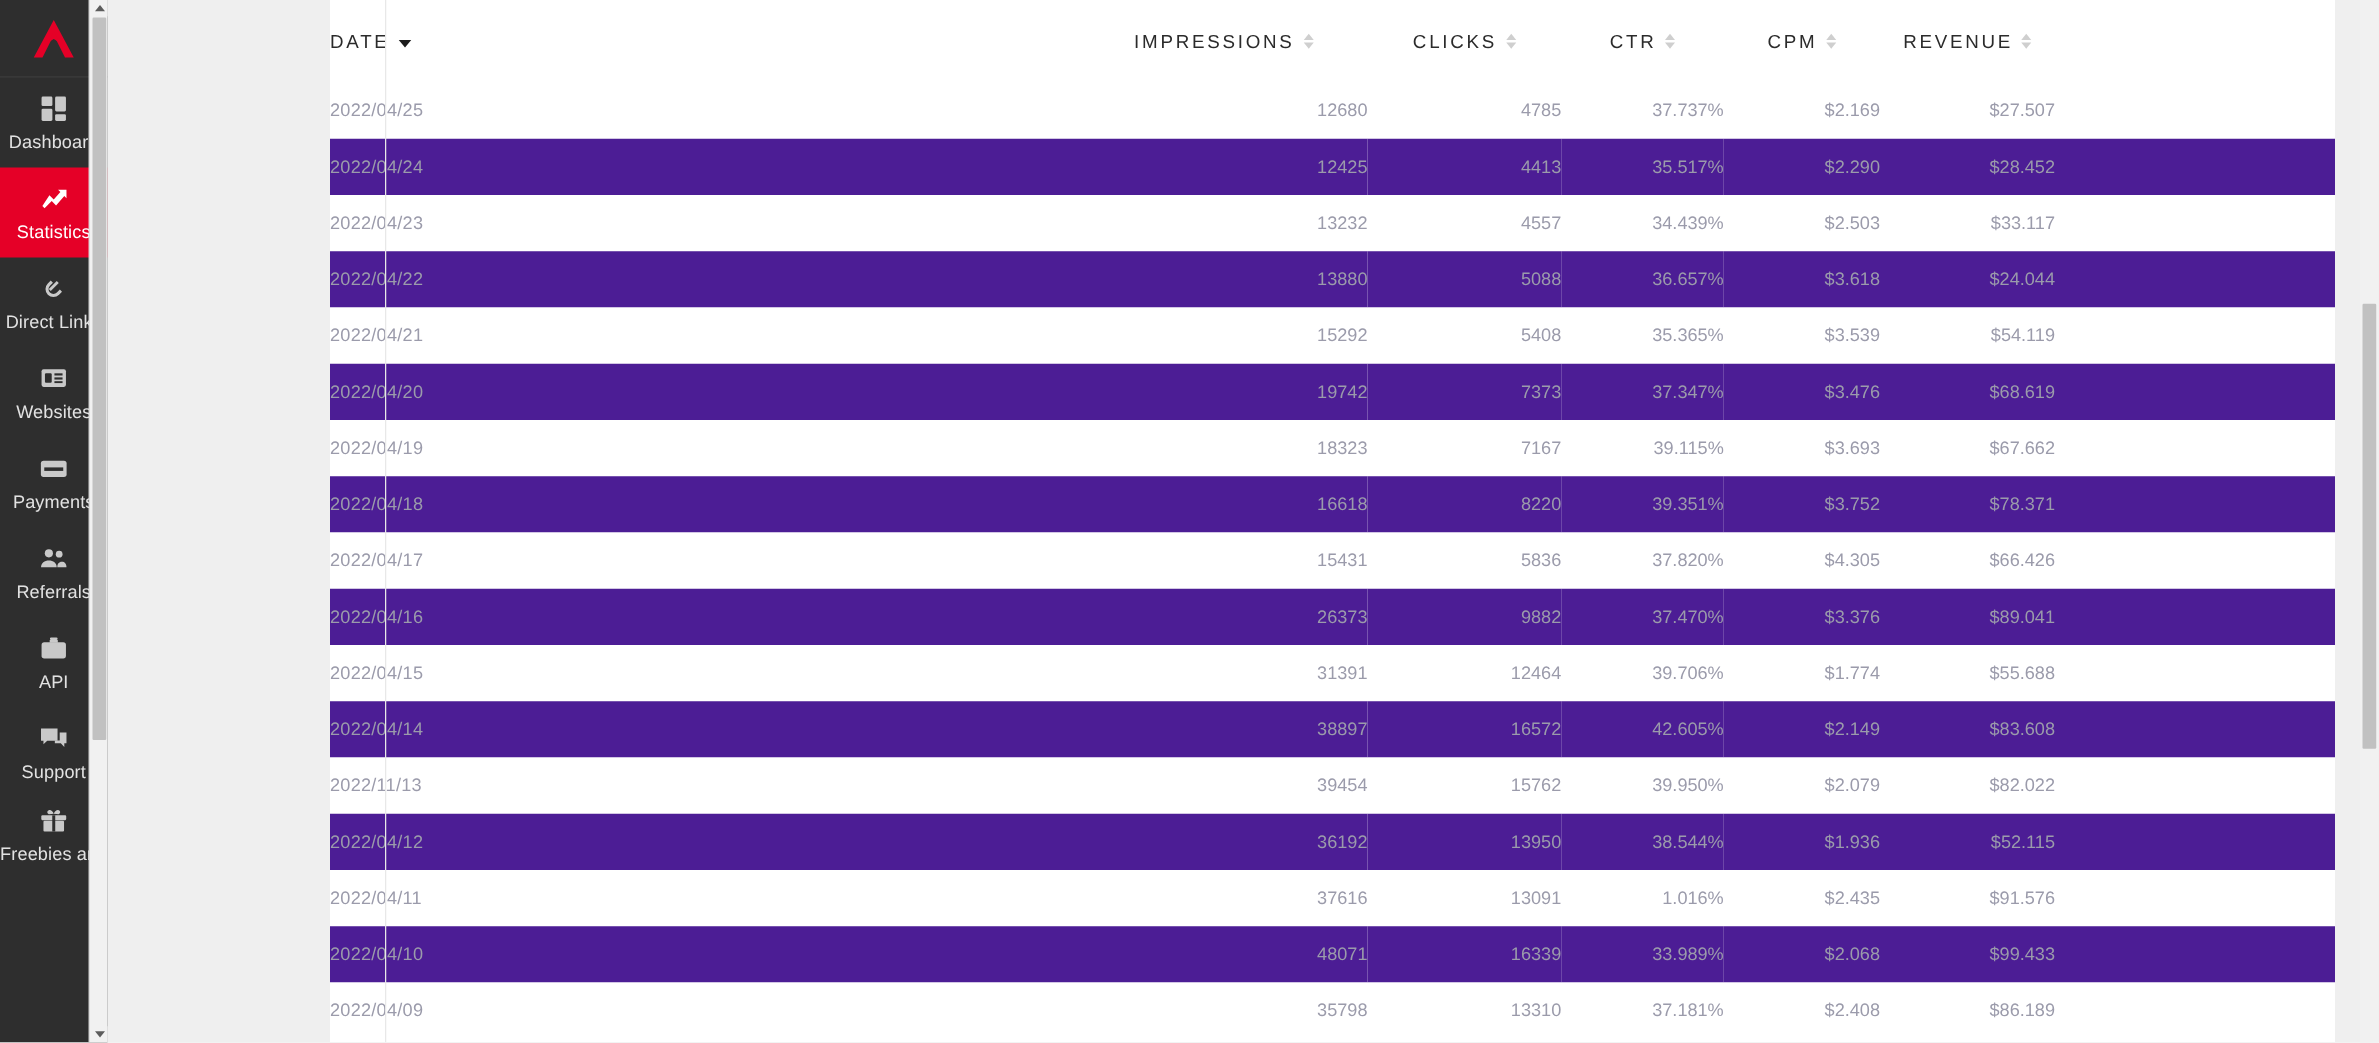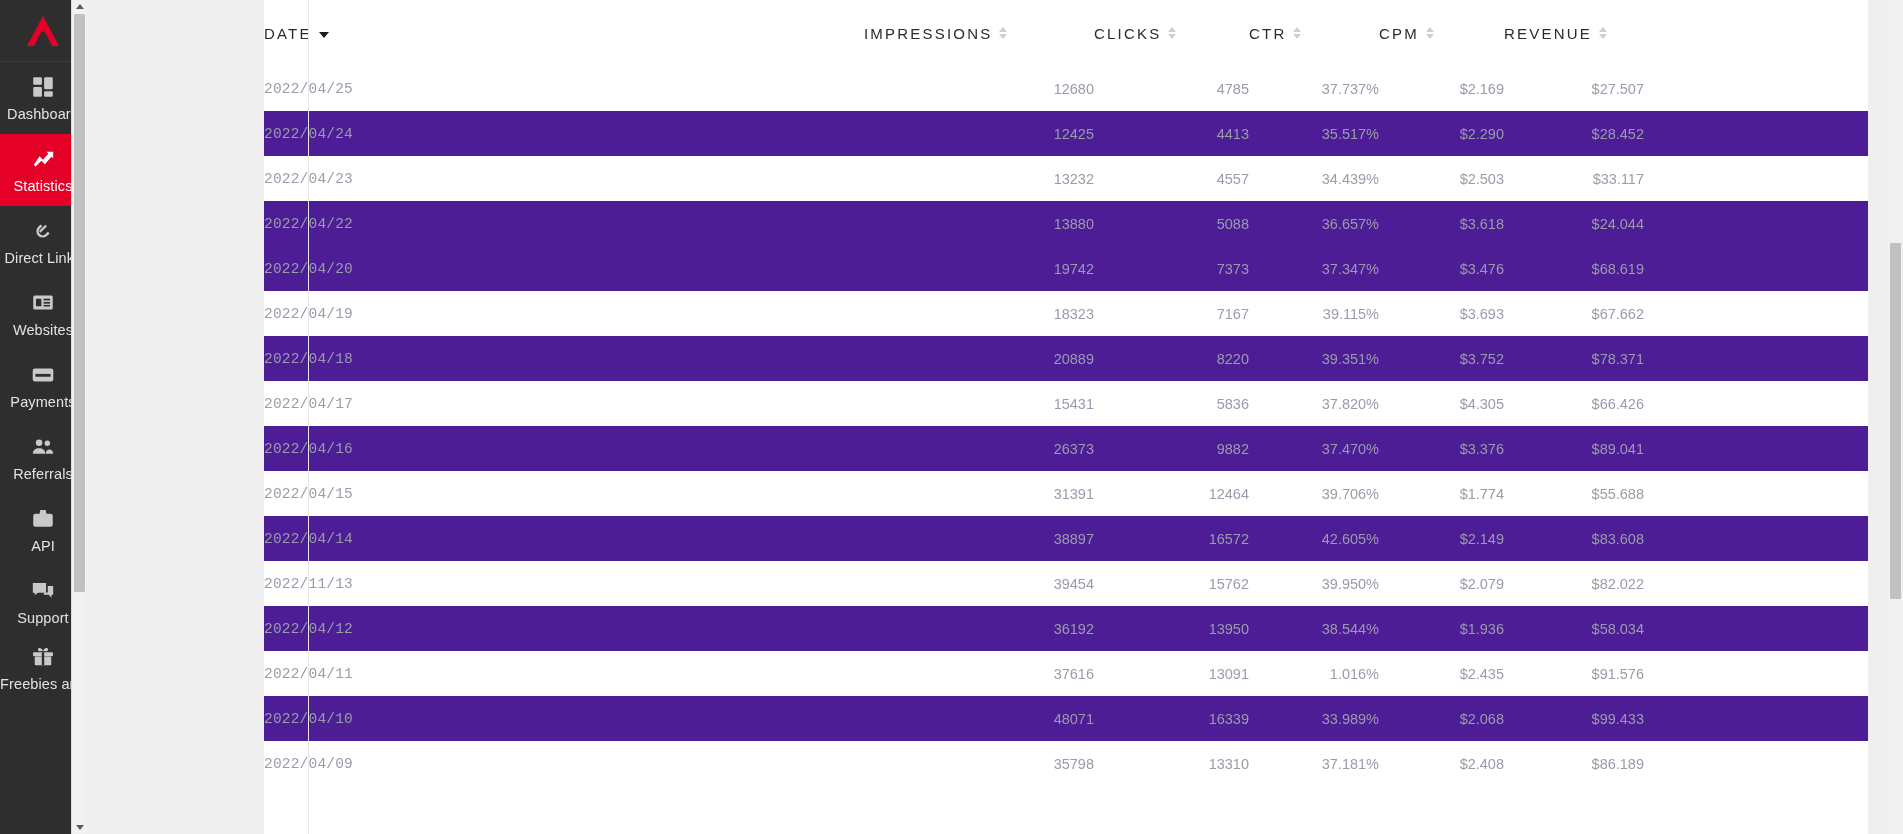--- a/index.html
+++ b/index.html
@@ -121,21 +121,21 @@
     vertical-align: middle;
     padding: 0;
     white-space: nowrap;
   }
   table.stats th .th-inner {
     display: inline-flex;
     align-items: center;
     gap: 7px;
   }
   th.col-date { text-align: left; padding-left: 36px; }
-  th.col-num  { text-align: left; padding-right: 0; }
+  th.col-num  { text-align: center; padding-right: 0; }
 
   .sort-dual { display: inline-flex; flex-direction: column; gap: 2px; }
   .sort-dual i {
     display: block; width: 0; height: 0;
     border-left: 4.5px solid transparent;
     border-right: 4.5px solid transparent;
   }
   .sort-dual i.up { border-bottom: 5px solid #cfcfcf; }
   .sort-dual i.dn { border-top: 5px solid #cfcfcf; }
   .sort-single {
@@ -147,21 +147,21 @@
   }
 
   table.stats td {
     height: 45px;
     font-size: 14.5px;
     color: #9b9bab;
     padding: 0;
     vertical-align: middle;
     white-space: nowrap;
   }
-  td.c-date { text-align: left; padding-left: 36px; letter-spacing: .2px; font-family: Liberation Mono, monospace; }
+  td.c-date { text-align: left; padding-left: 36px; letter-spacing: .2px; }
   td.c-num  { text-align: right; }
   tbody tr.odd td { background: #ffffff; }
   tbody tr.even td { background: #4c1d95; }
 
   
   col.w-date { width: 600px; }
   col.w-impr { width: 230px; }
   col.w-clicks { width: 155px; }
   col.w-ctr { width: 130px; }
   col.w-cpm { width: 125px; }
@@ -416,41 +416,50 @@
               </tr>
               <tr class="even">
                 <td class="c-date">2022/04/22</td>
                 <td class="c-num">13880</td>
                 <td class="c-num">5088</td>
                 <td class="c-num">36.657%</td>
                 <td class="c-num">$3.618</td>
                 <td class="c-num">$24.044</td>
                 <td></td>
               </tr>
+              <tr class="odd">
+                <td class="c-date">2022/04/21</td>
+                <td class="c-num">15292</td>
+                <td class="c-num">5408</td>
+                <td class="c-num">35.365%</td>
+                <td class="c-num">$3.539</td>
+                <td class="c-num">$54.119</td>
+                <td></td>
+              </tr>
               <tr class="even">
                 <td class="c-date">2022/04/20</td>
                 <td class="c-num">19742</td>
                 <td class="c-num">7373</td>
                 <td class="c-num">37.347%</td>
                 <td class="c-num">$3.476</td>
                 <td class="c-num">$68.619</td>
                 <td></td>
               </tr>
               <tr class="odd">
                 <td class="c-date">2022/04/19</td>
                 <td class="c-num">18323</td>
                 <td class="c-num">7167</td>
                 <td class="c-num">39.115%</td>
                 <td class="c-num">$3.693</td>
                 <td class="c-num">$67.662</td>
                 <td></td>
               </tr>
               <tr class="even">
                 <td class="c-date">2022/04/18</td>
-                <td class="c-num">20889</td>
+                <td class="c-num">16618</td>
                 <td class="c-num">8220</td>
                 <td class="c-num">39.351%</td>
                 <td class="c-num">$3.752</td>
                 <td class="c-num">$78.371</td>
                 <td></td>
               </tr>
               <tr class="odd">
                 <td class="c-date">2022/04/17</td>
                 <td class="c-num">15431</td>
                 <td class="c-num">5836</td>
@@ -494,21 +503,21 @@
                 <td class="c-num">$2.079</td>
                 <td class="c-num">$82.022</td>
                 <td></td>
               </tr>
               <tr class="even">
                 <td class="c-date">2022/04/12</td>
                 <td class="c-num">36192</td>
                 <td class="c-num">13950</td>
                 <td class="c-num">38.544%</td>
                 <td class="c-num">$1.936</td>
-                <td class="c-num">$58.034</td>
+                <td class="c-num">$52.115</td>
                 <td></td>
               </tr>
               <tr class="odd">
                 <td class="c-date">2022/04/11</td>
                 <td class="c-num">37616</td>
                 <td class="c-num">13091</td>
                 <td class="c-num">1.016%</td>
                 <td class="c-num">$2.435</td>
                 <td class="c-num">$91.576</td>
                 <td></td>

